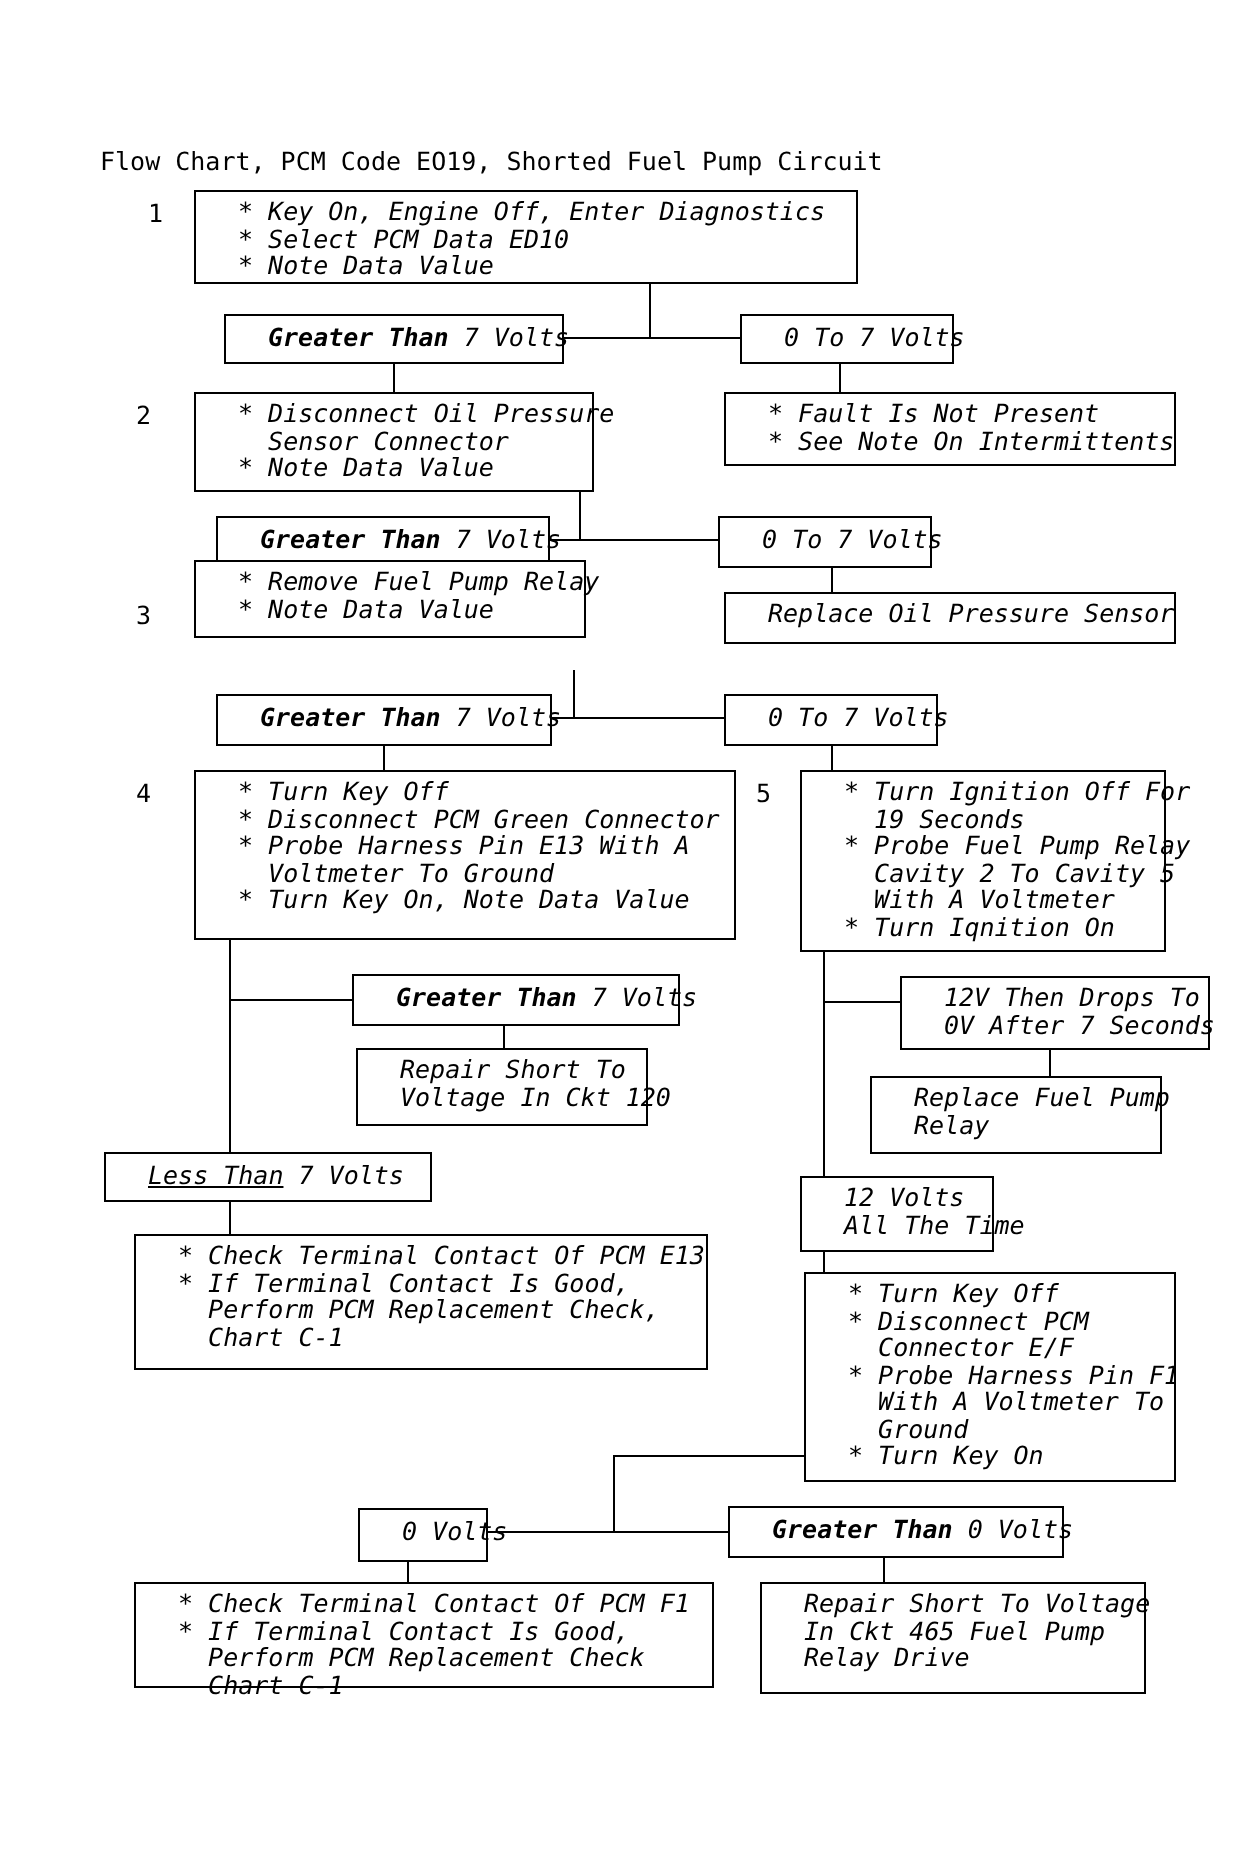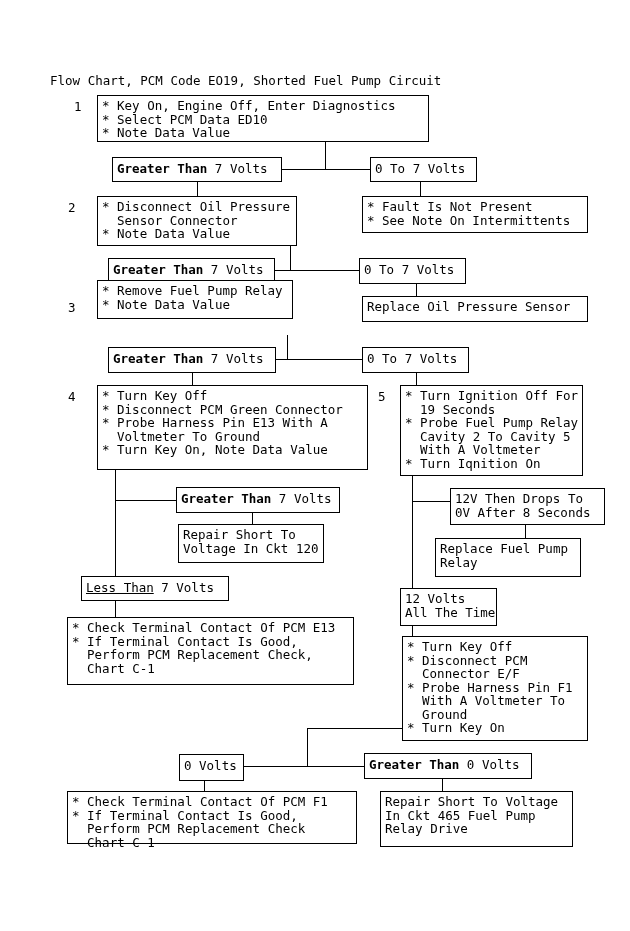--- a/index.html
+++ b/index.html
@@ -8,21 +8,21 @@
     position:relative; width:630px; height:931px;
     background:var(--bg); overflow:hidden;
     font-family:"DejaVu Sans Mono", monospace;
     font-size:12.5px; line-height:13.5px; color:var(--text);margin-left:12px;
   }
   .title {
     position:absolute; white-space:pre; letter-spacing:0;
   }
   .box {
     position:absolute; border:1px solid var(--line); background:var(--bg);
-    white-space:pre; padding:3px 4px; box-sizing:border-box;
+    white-space:pre; padding:3px 21px; box-sizing:border-box;font-style:italic;
   }
   .decision { padding-top:4px; }
   .stepnum { position:absolute; white-space:pre; }
   .b { font-weight:bold; }
   .u { text-decoration:underline; }
   svg.connectors {
     position:absolute; left:0; top:0; width:630px; height:931px;
     pointer-events:none;
   }
   svg.connectors path { stroke:var(--line); stroke-width:1; fill:none; shape-rendering:crispEdges; }
@@ -88,28 +88,28 @@
   19 Seconds
 * Probe Fuel Pump Relay
   Cavity 2 To Cavity 5
   With A Voltmeter
 * Turn Iqnition On</div>
 
   <div class="box decision" style="left:164px;top:487px;width:164px;height:26px"><span class="b">Greater Than</span><span> 7 Volts</span></div>
   <div class="box" style="left:166px;top:524px;width:146px;height:39px">Repair Short To
 Voltage In Ckt 120</div>
 
-  <div class="box decision" style="left:69px;top:576px;width:148px;height:25px"><span class="u">Less Than</span><span> 7 Volts</span></div>
+  <div class="box decision" style="left:40px;top:576px;width:164px;height:25px"><span class="u">Less Than</span><span> 7 Volts</span></div>
   <div class="box" style="left:55px;top:617px;width:287px;height:68px">* Check Terminal Contact Of PCM E13
 * If Terminal Contact Is Good,
   Perform PCM Replacement Check,
   Chart C-1</div>
 
   <div class="box" style="left:438px;top:488px;width:155px;height:37px">12V Then Drops To
-0V After 8 Seconds</div>
+0V After 7 Seconds</div>
   <div class="box" style="left:423px;top:538px;width:146px;height:39px">Replace Fuel Pump
 Relay</div>
   <div class="box" style="left:388px;top:588px;width:97px;height:38px">12 Volts
 All The Time</div>
   <div class="box" style="left:390px;top:636px;width:186px;height:105px">* Turn Key Off
 * Disconnect PCM
   Connector E/F
 * Probe Harness Pin F1
   With A Voltmeter To
   Ground

